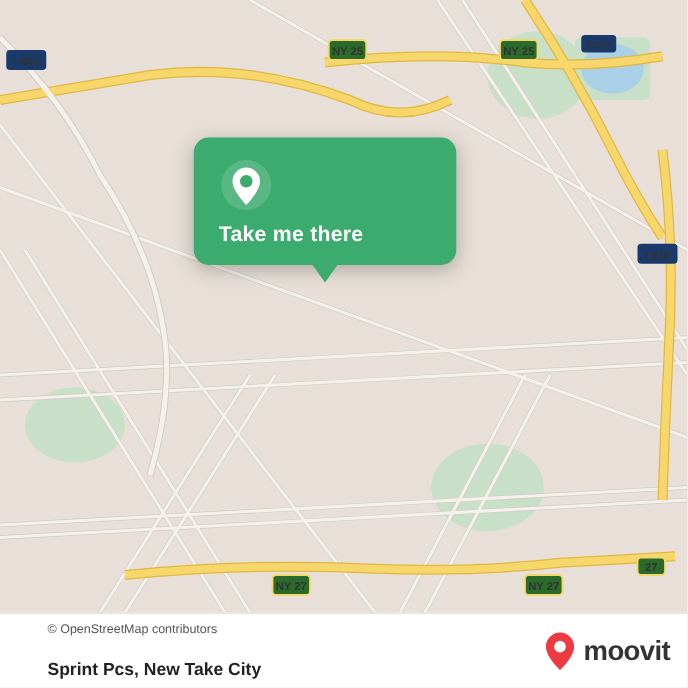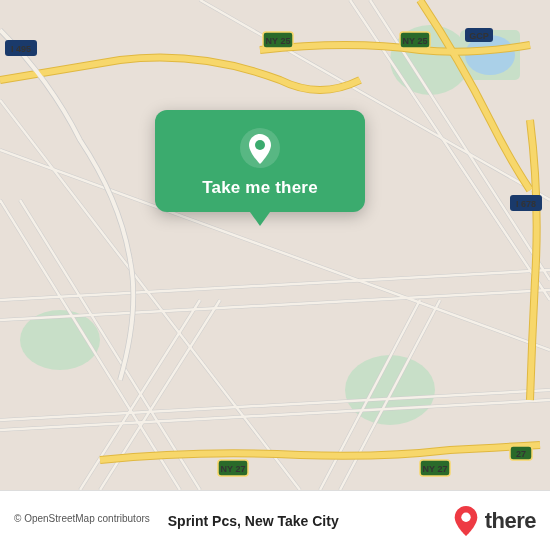--- a/index.html
+++ b/index.html
@@ -30,21 +30,20 @@
     
     .popup-card {
       position: absolute;
       top: 110px;
       left: 155px;
       width: 210px;
       background: #3bab6e;
       border-radius: 12px;
       display: flex;
       flex-direction: column;
-      align-items: center;
       padding: 16px 20px 14px;
       box-shadow: 0 4px 16px rgba(0,0,0,0.25);
       z-index: 10;
     }
 
     .popup-card::after {
       content: '';
       position: absolute;
       bottom: -14px;
       left: 50%;
@@ -77,22 +76,23 @@
       background: #fff;
       border-top: 1px solid #ddd;
       display: flex;
       align-items: center;
       justify-content: space-between;
       padding: 0 14px;
     }
 
     .bottom-left {
       display: flex;
-      flex-direction: row;
+      flex-direction: column;
       gap: 18px;
+      margin-left: 24px;
     }
 
     .attribution-text {
       font-size: 10px;
       color: #555;
     }
 
     .place-name {
       font-size: 14px;
       font-weight: 700;
@@ -232,15 +232,15 @@
 <div class="bottom-bar">
   <div class="bottom-left">
     <span class="attribution-text">© OpenStreetMap contributors</span>
     <span class="place-name">Sprint Pcs, New Take City</span>
   </div>
   <div class="moovit-logo">
     <svg class="moovit-pin" viewBox="0 0 28 34" xmlns="http://www.w3.org/2000/svg">
       <path d="M14 1 C7.4 1 2 6.4 2 13 C2 22 14 33 14 33 C14 33 26 22 26 13 C26 6.4 20.6 1 14 1 Z" fill="#ee3a43"></path>
       <circle cx="14" cy="13" r="5" fill="white"></circle>
     </svg>
-    <span class="moovit-text">there</span>
+    <span class="moovit-text">moovit</span>
   </div>
 </div>
 
 </body></html>

